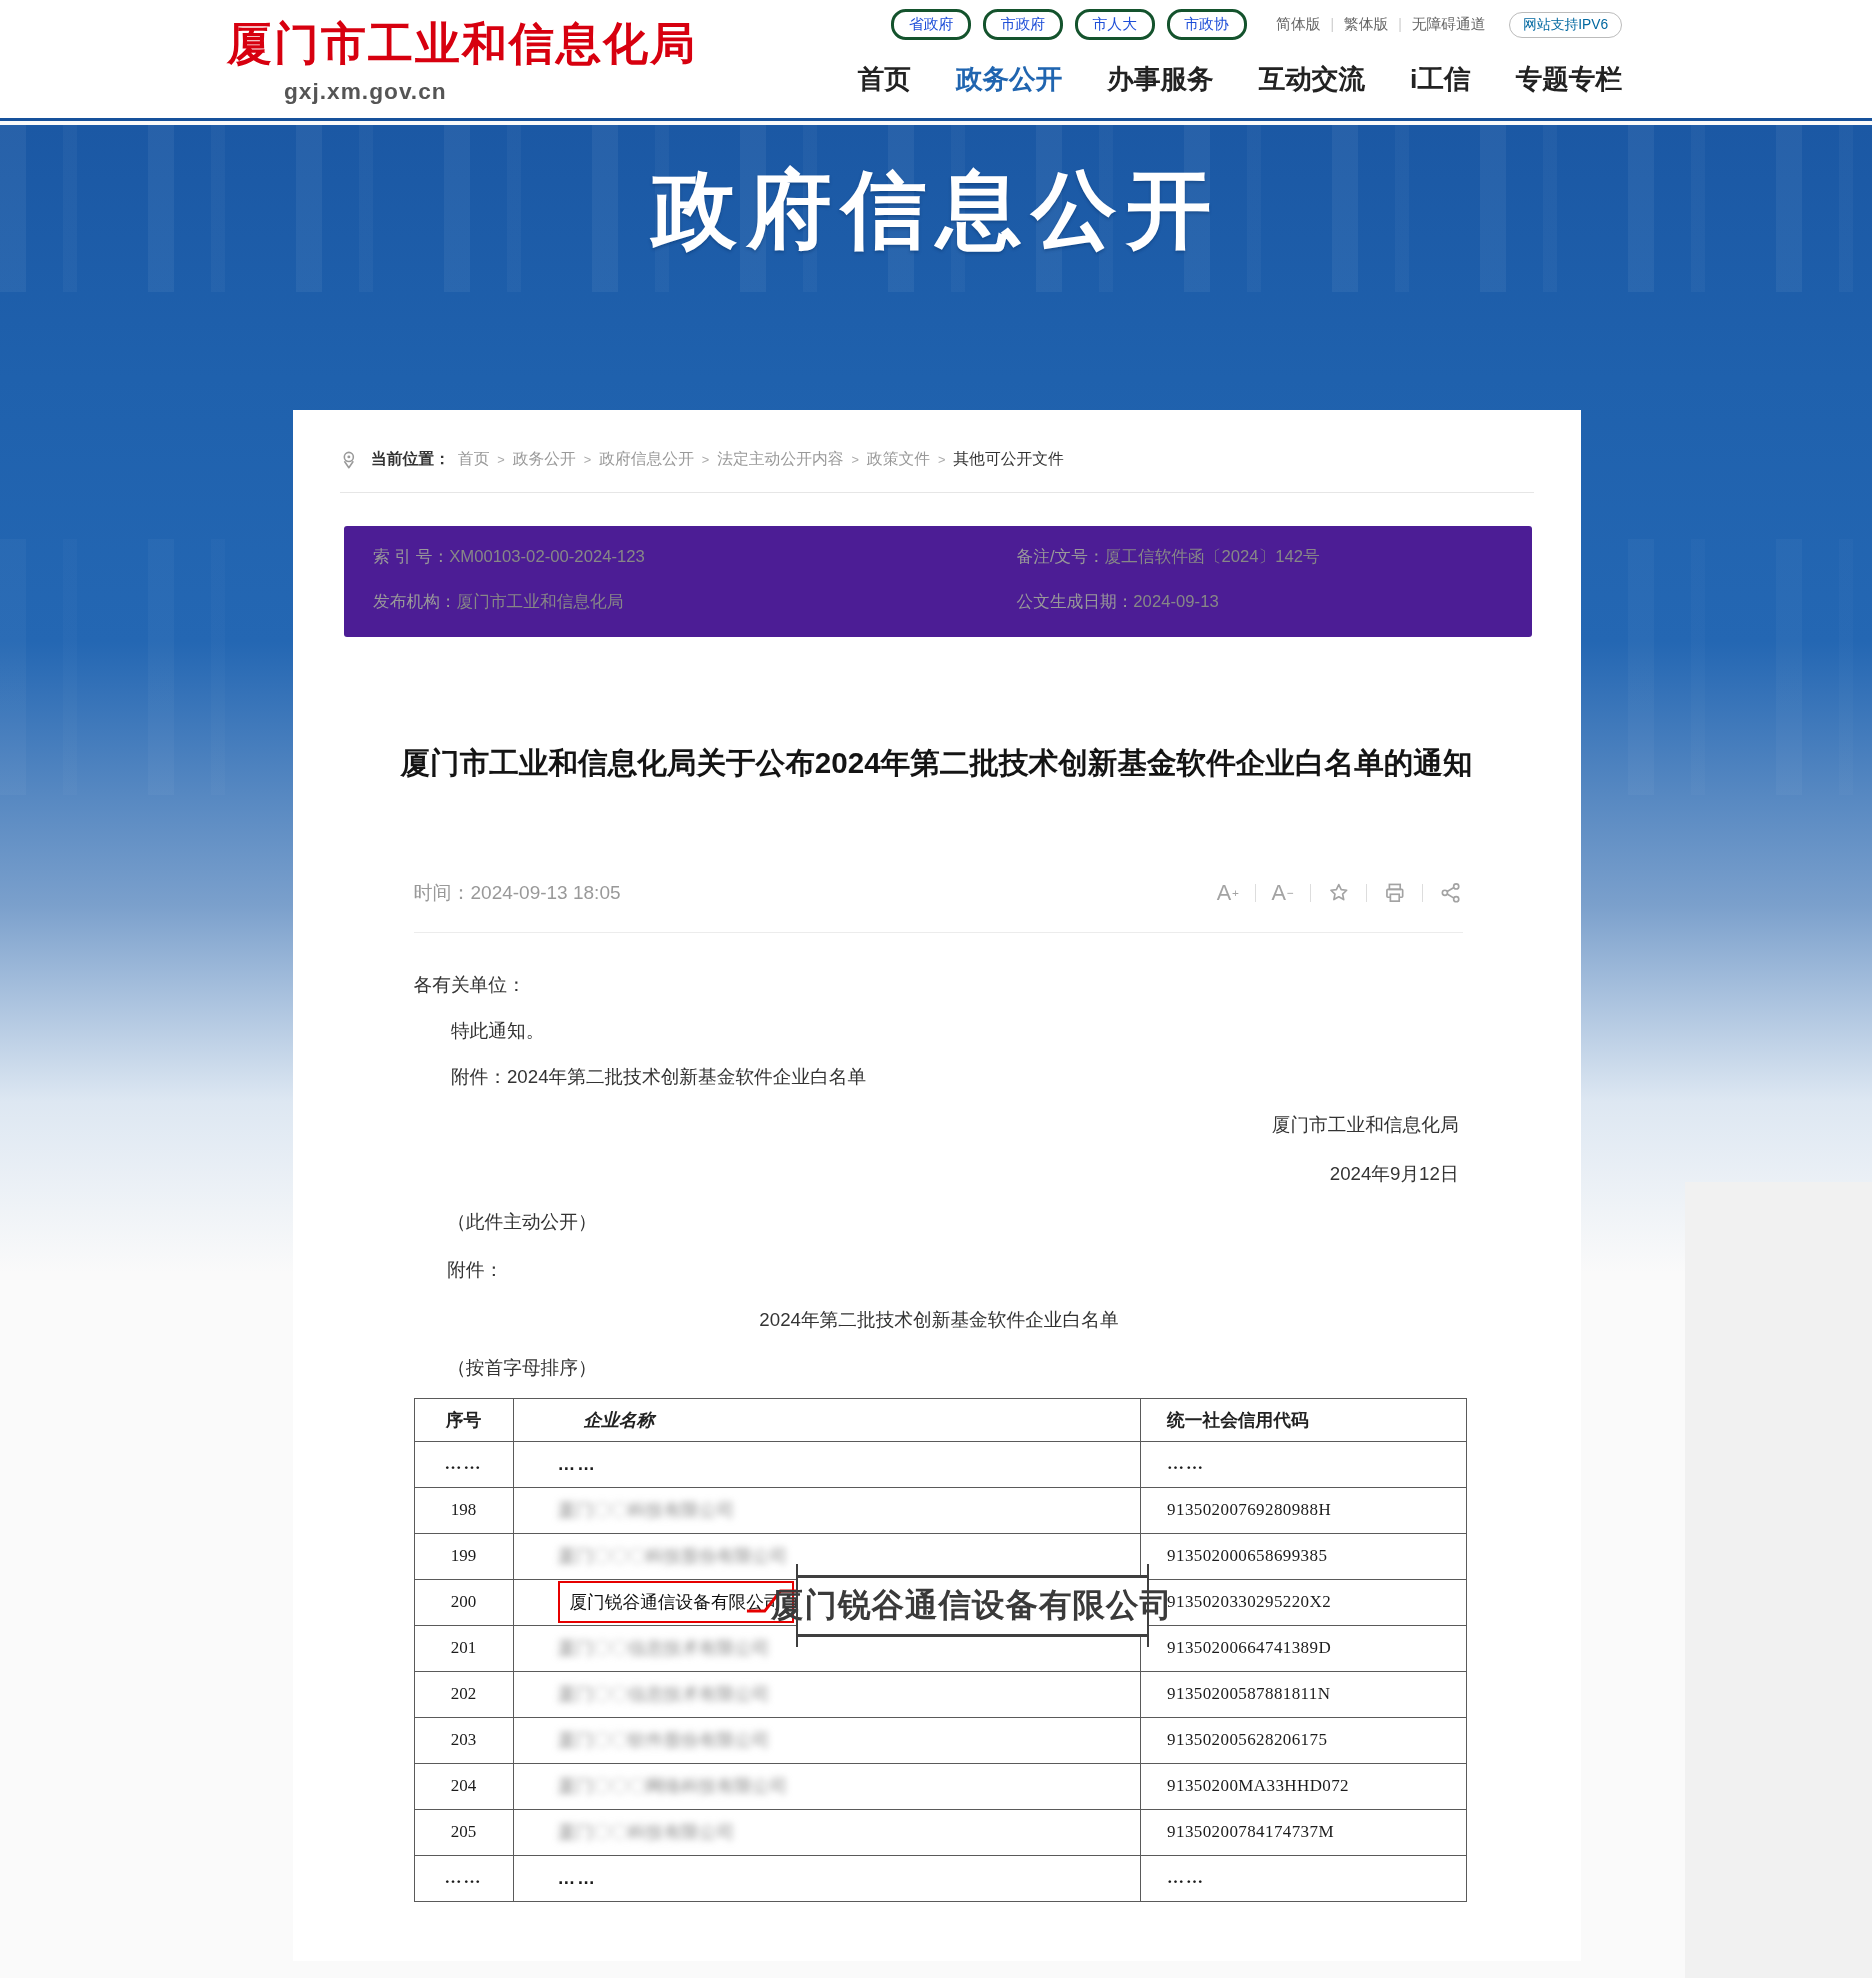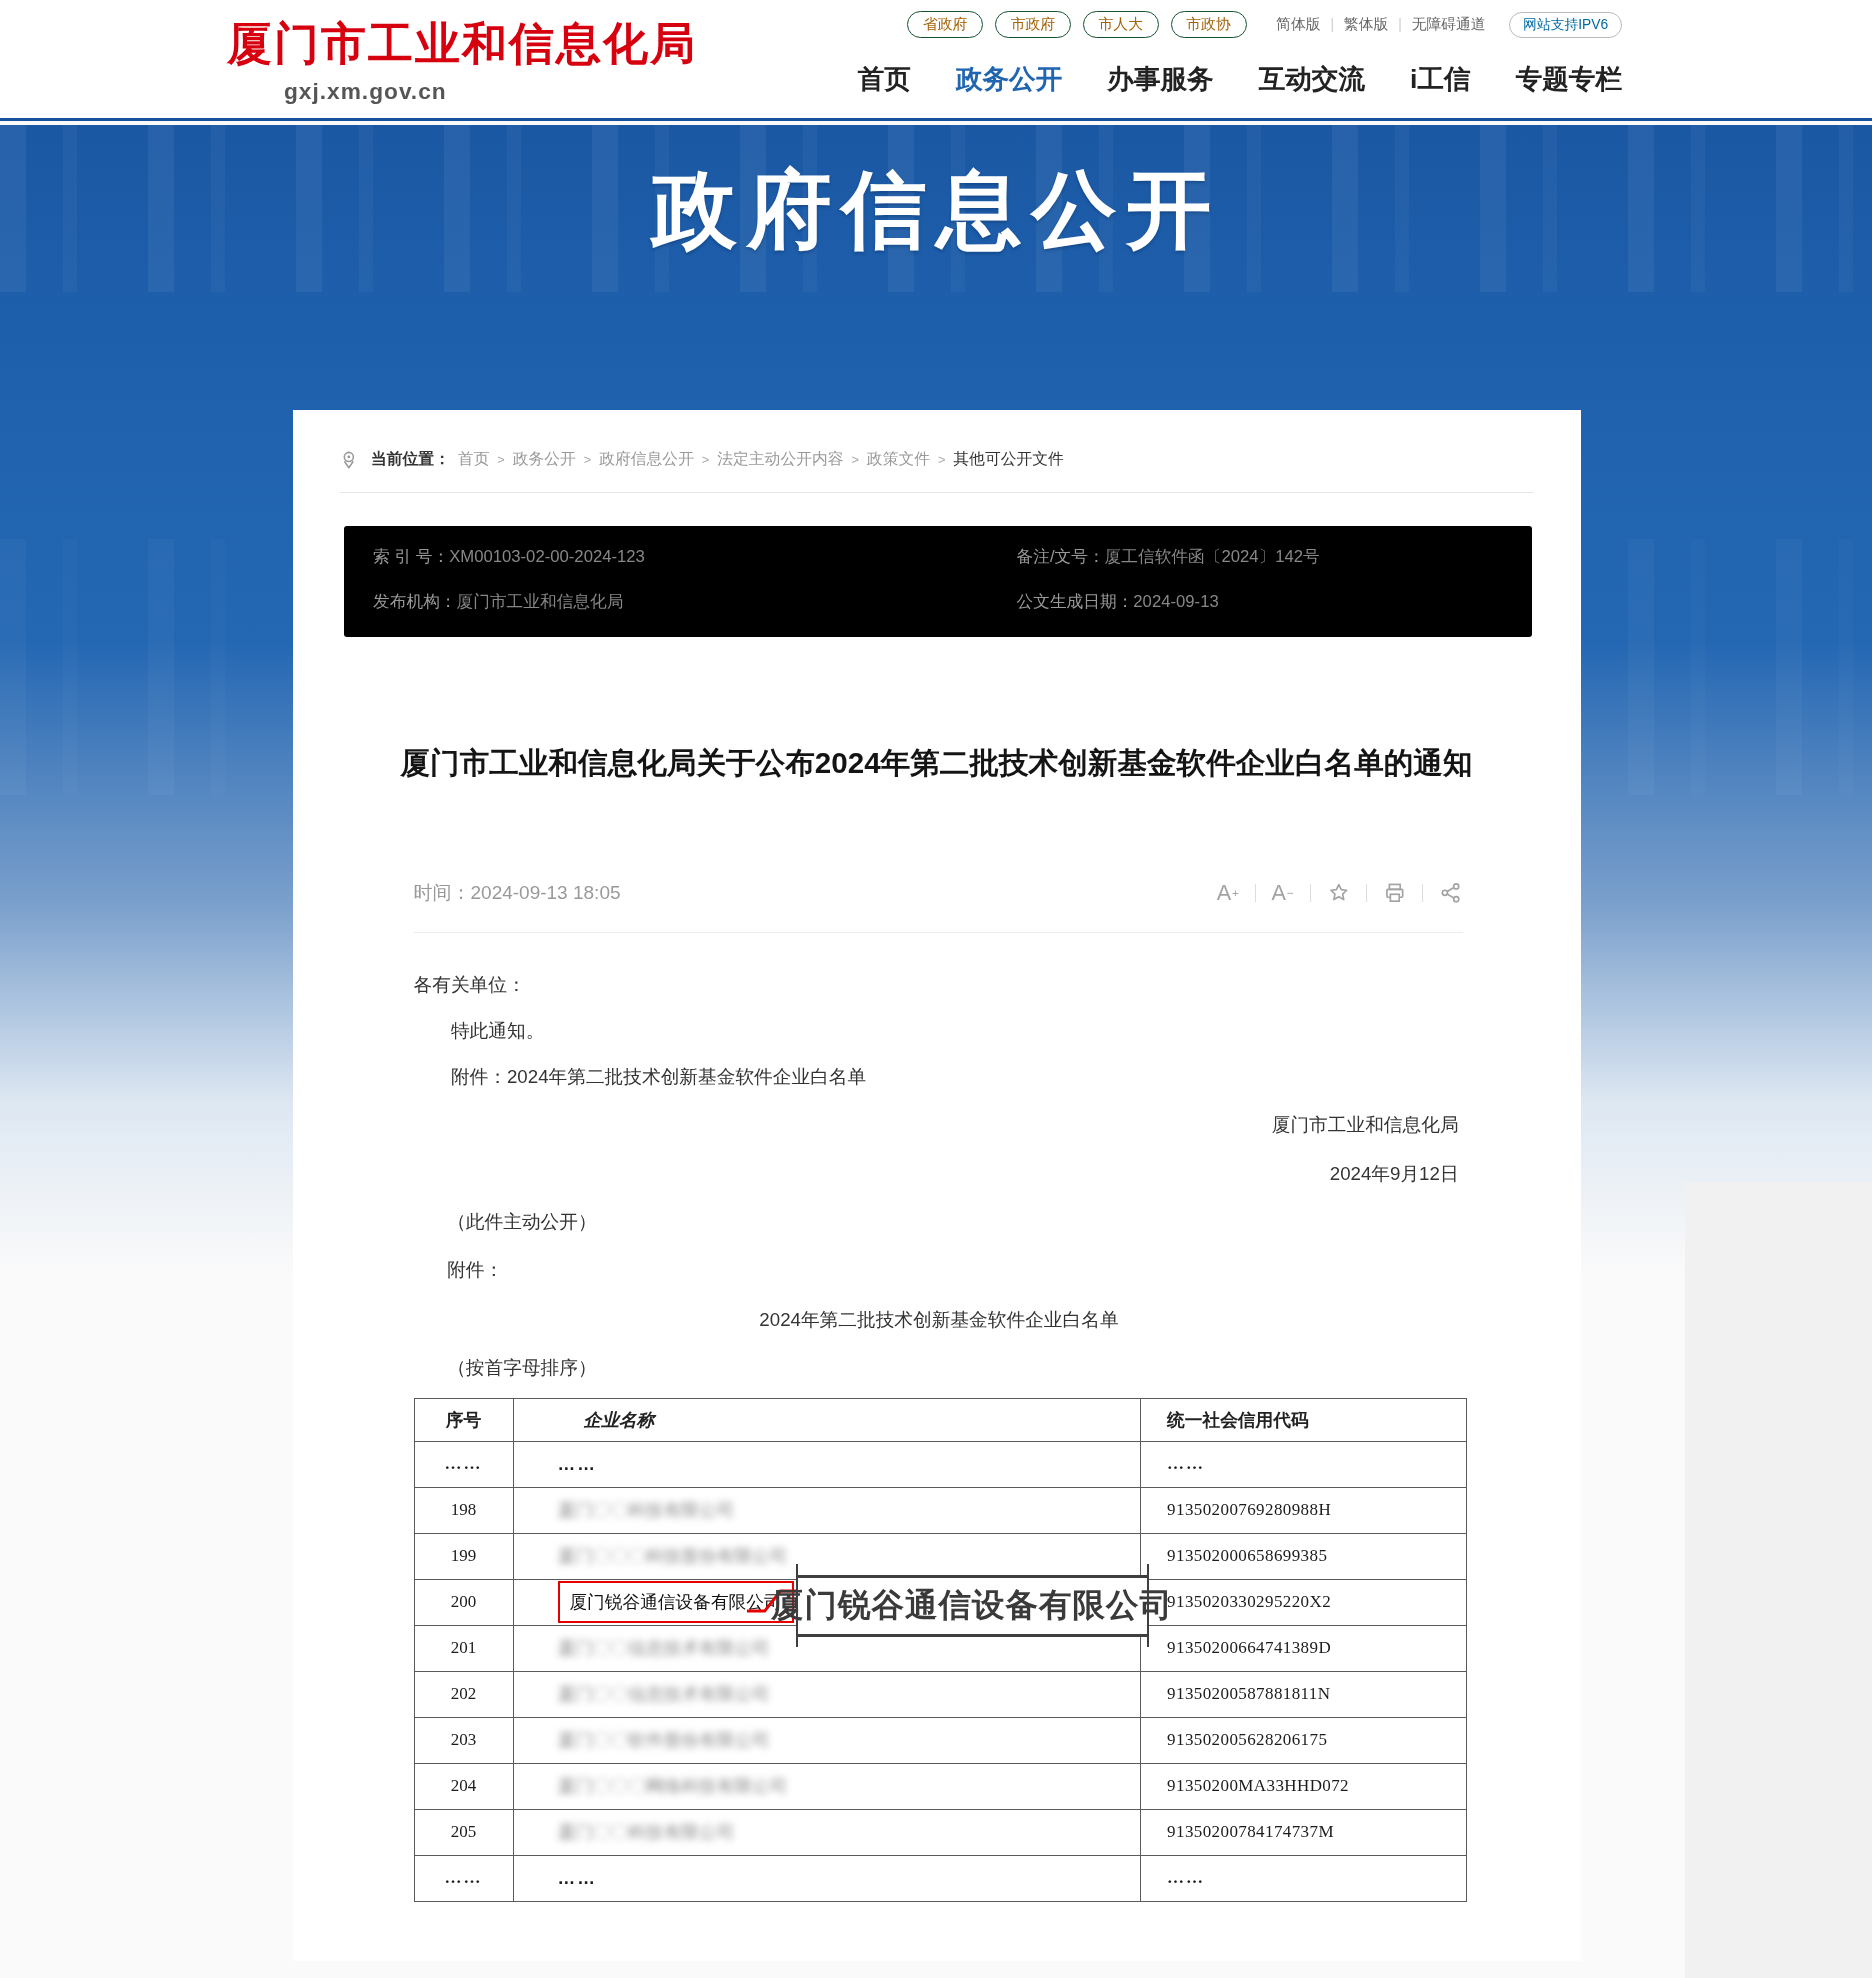--- a/index.html
+++ b/index.html
@@ -11,21 +11,21 @@
   }
   .page { position:relative; width:1873px; height:1978px; overflow:hidden; }
 
   
   .site-header { position:relative; z-index:5; background:#fff; height:121px; border-bottom:3.9px solid #17519b; }
   .logo-wrap { position:absolute; left:227px; top:13.8px; }
   .logo-title { color:#d7000f; font-size:45px; font-weight:bold; letter-spacing:2px; font-family:"Liberation Serif","DejaVu Serif",serif; }
   .logo-domain { color:#555; font-size:22.7px; font-weight:bold; margin-top:3.9px; margin-left:57px; letter-spacing:1px; }
   .header-right { position:absolute; right:251px; top:9.9px; text-align:right; }
   .utility-row { display:flex; align-items:center; gap:13.8px; justify-content:flex-end; height:29.6px; }
-  .gov-pill { border:1px solid #14532d; color:#a16207; border-radius:14.8px; font-size:14.8px; padding:3px 14.8px; background:#fff; cursor:pointer; }
+  .gov-pill { border:3px solid #14532d; color:#1d4ed8; border-radius:14.8px; font-size:14.8px; padding:3px 14.8px; background:#fff; cursor:pointer; }
   .utility-links { display:flex; align-items:center; gap:9.9px; margin-left:15.8px; }
   .u-link { color:#666; font-size:14.8px; cursor:pointer; }
   .u-sep { color:#ccc; font-size:13.8px; }
   .ipv6-pill { border:1px solid #bbb; color:#0369a1; border-radius:14.8px; font-size:13.8px; padding:3px 12.8px; margin-left:9.9px; background:#fff; }
   .main-nav { display:flex; gap:45px; justify-content:flex-end; margin-top:21.7px; }
   .nav-item { font-size:26.6px; font-weight:bold; color:#222; cursor:pointer; }
   .nav-item.active { color:#2065b0; }
 
   
   .hero-bg {
@@ -46,21 +46,21 @@
   
   .card { position:relative; z-index:2; width:1288px; margin:289px auto 0; background:#fff; min-height:1281px; padding-bottom:59px; }
 
   .breadcrumb { display:flex; align-items:center; gap:7.9px; padding:39px 0 0 47px; font-size:15.8px; color:#999; }
   .breadcrumb .bc-label { color:#333; font-weight:bold; margin-left:5.9px; }
   .bc-item { color:#999; cursor:pointer; }
   .bc-item.current { color:#333; cursor:default; }
   .bc-sep { color:#aaa; font-size:12.8px; }
   .bc-divider { height:1px; background:#e6e6e6; margin:21.7px 47px 0 47px; }
 
-  .meta-panel { background:#000000; margin:33px 49px 0 51px; padding:19.7px 29.6px 23.6px 29.6px; border-radius:3px;
+  .meta-panel { background:#4c1d95; margin:33px 49px 0 51px; padding:19.7px 29.6px 23.6px 29.6px; border-radius:3px;
     display:grid; grid-template-columns:57% 43%; row-gap:21.7px; font-size:16.7px; }
   .meta-item { color:#8b8b8b; }
   .meta-label { color:#999; }
   .meta-value { color:#878787; }
 
   .doc-title { margin:104px 59px 0 59px; text-align:center; font-size:29.6px; font-weight:bold; color:#141414; line-height:1.5; }
 
   .time-row { display:flex; justify-content:space-between; align-items:center; margin:95px 118px 0 121px; }
   .time-text { color:#999; font-size:19px; }
   .tool-icons { display:flex; align-items:center; gap:15.8px; color:#a3a3a3; }

